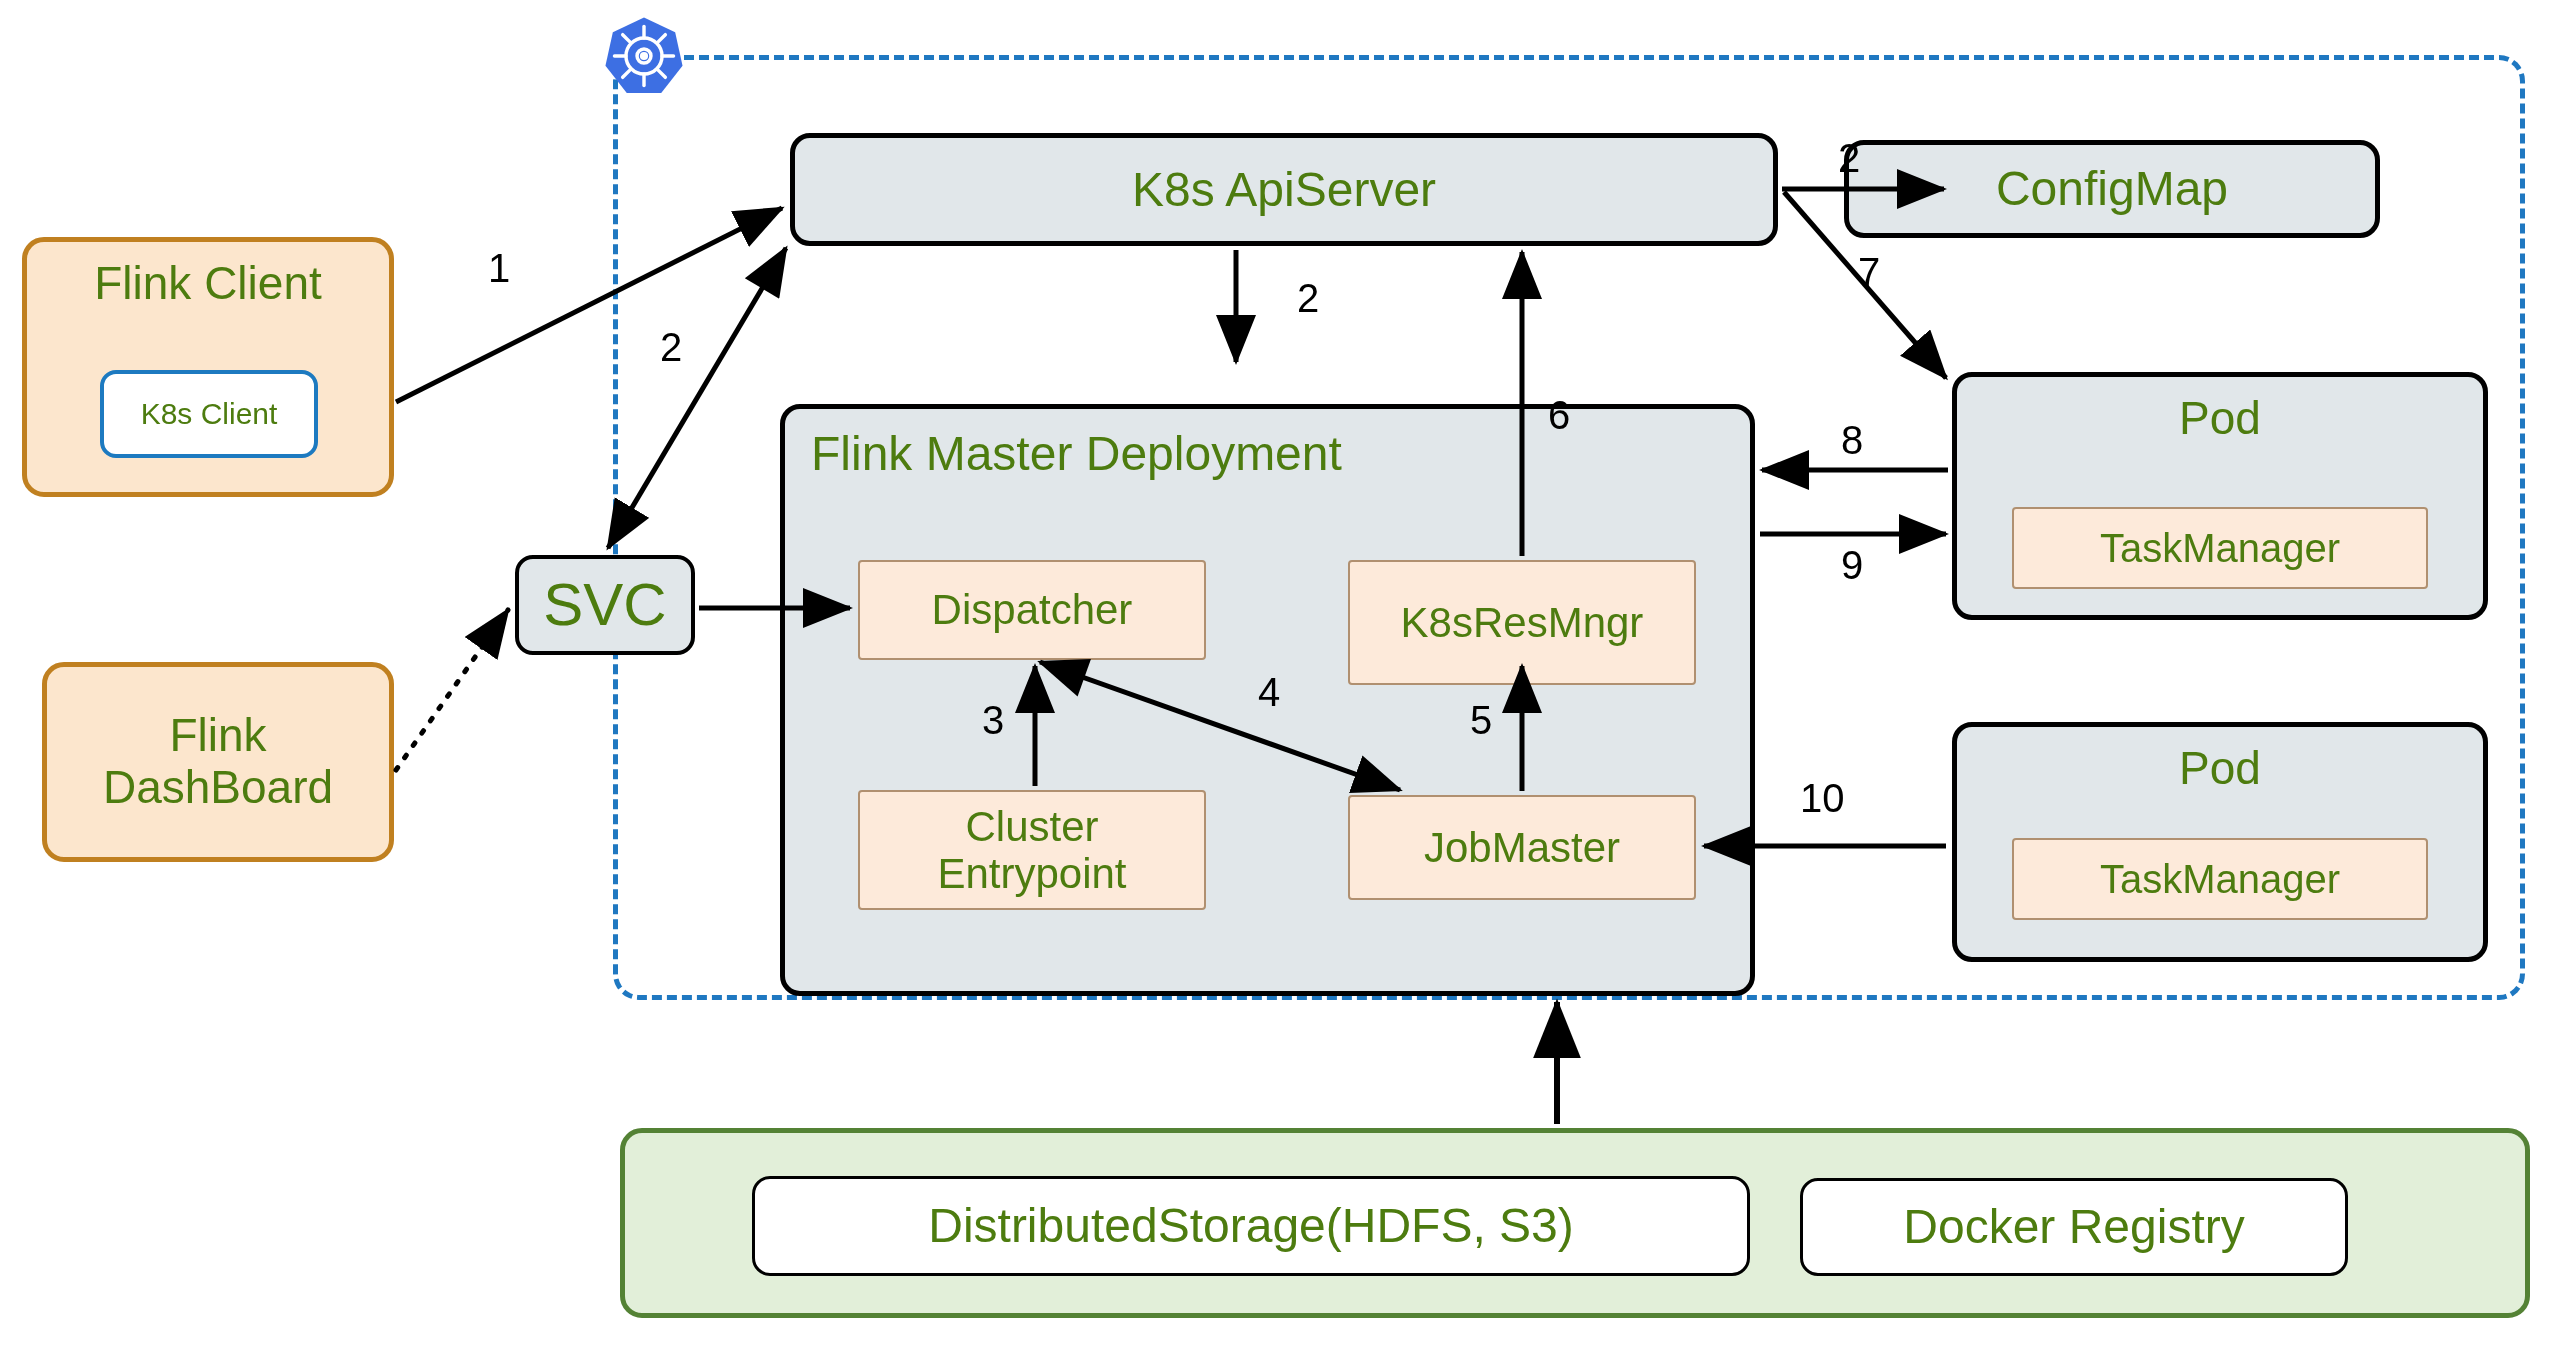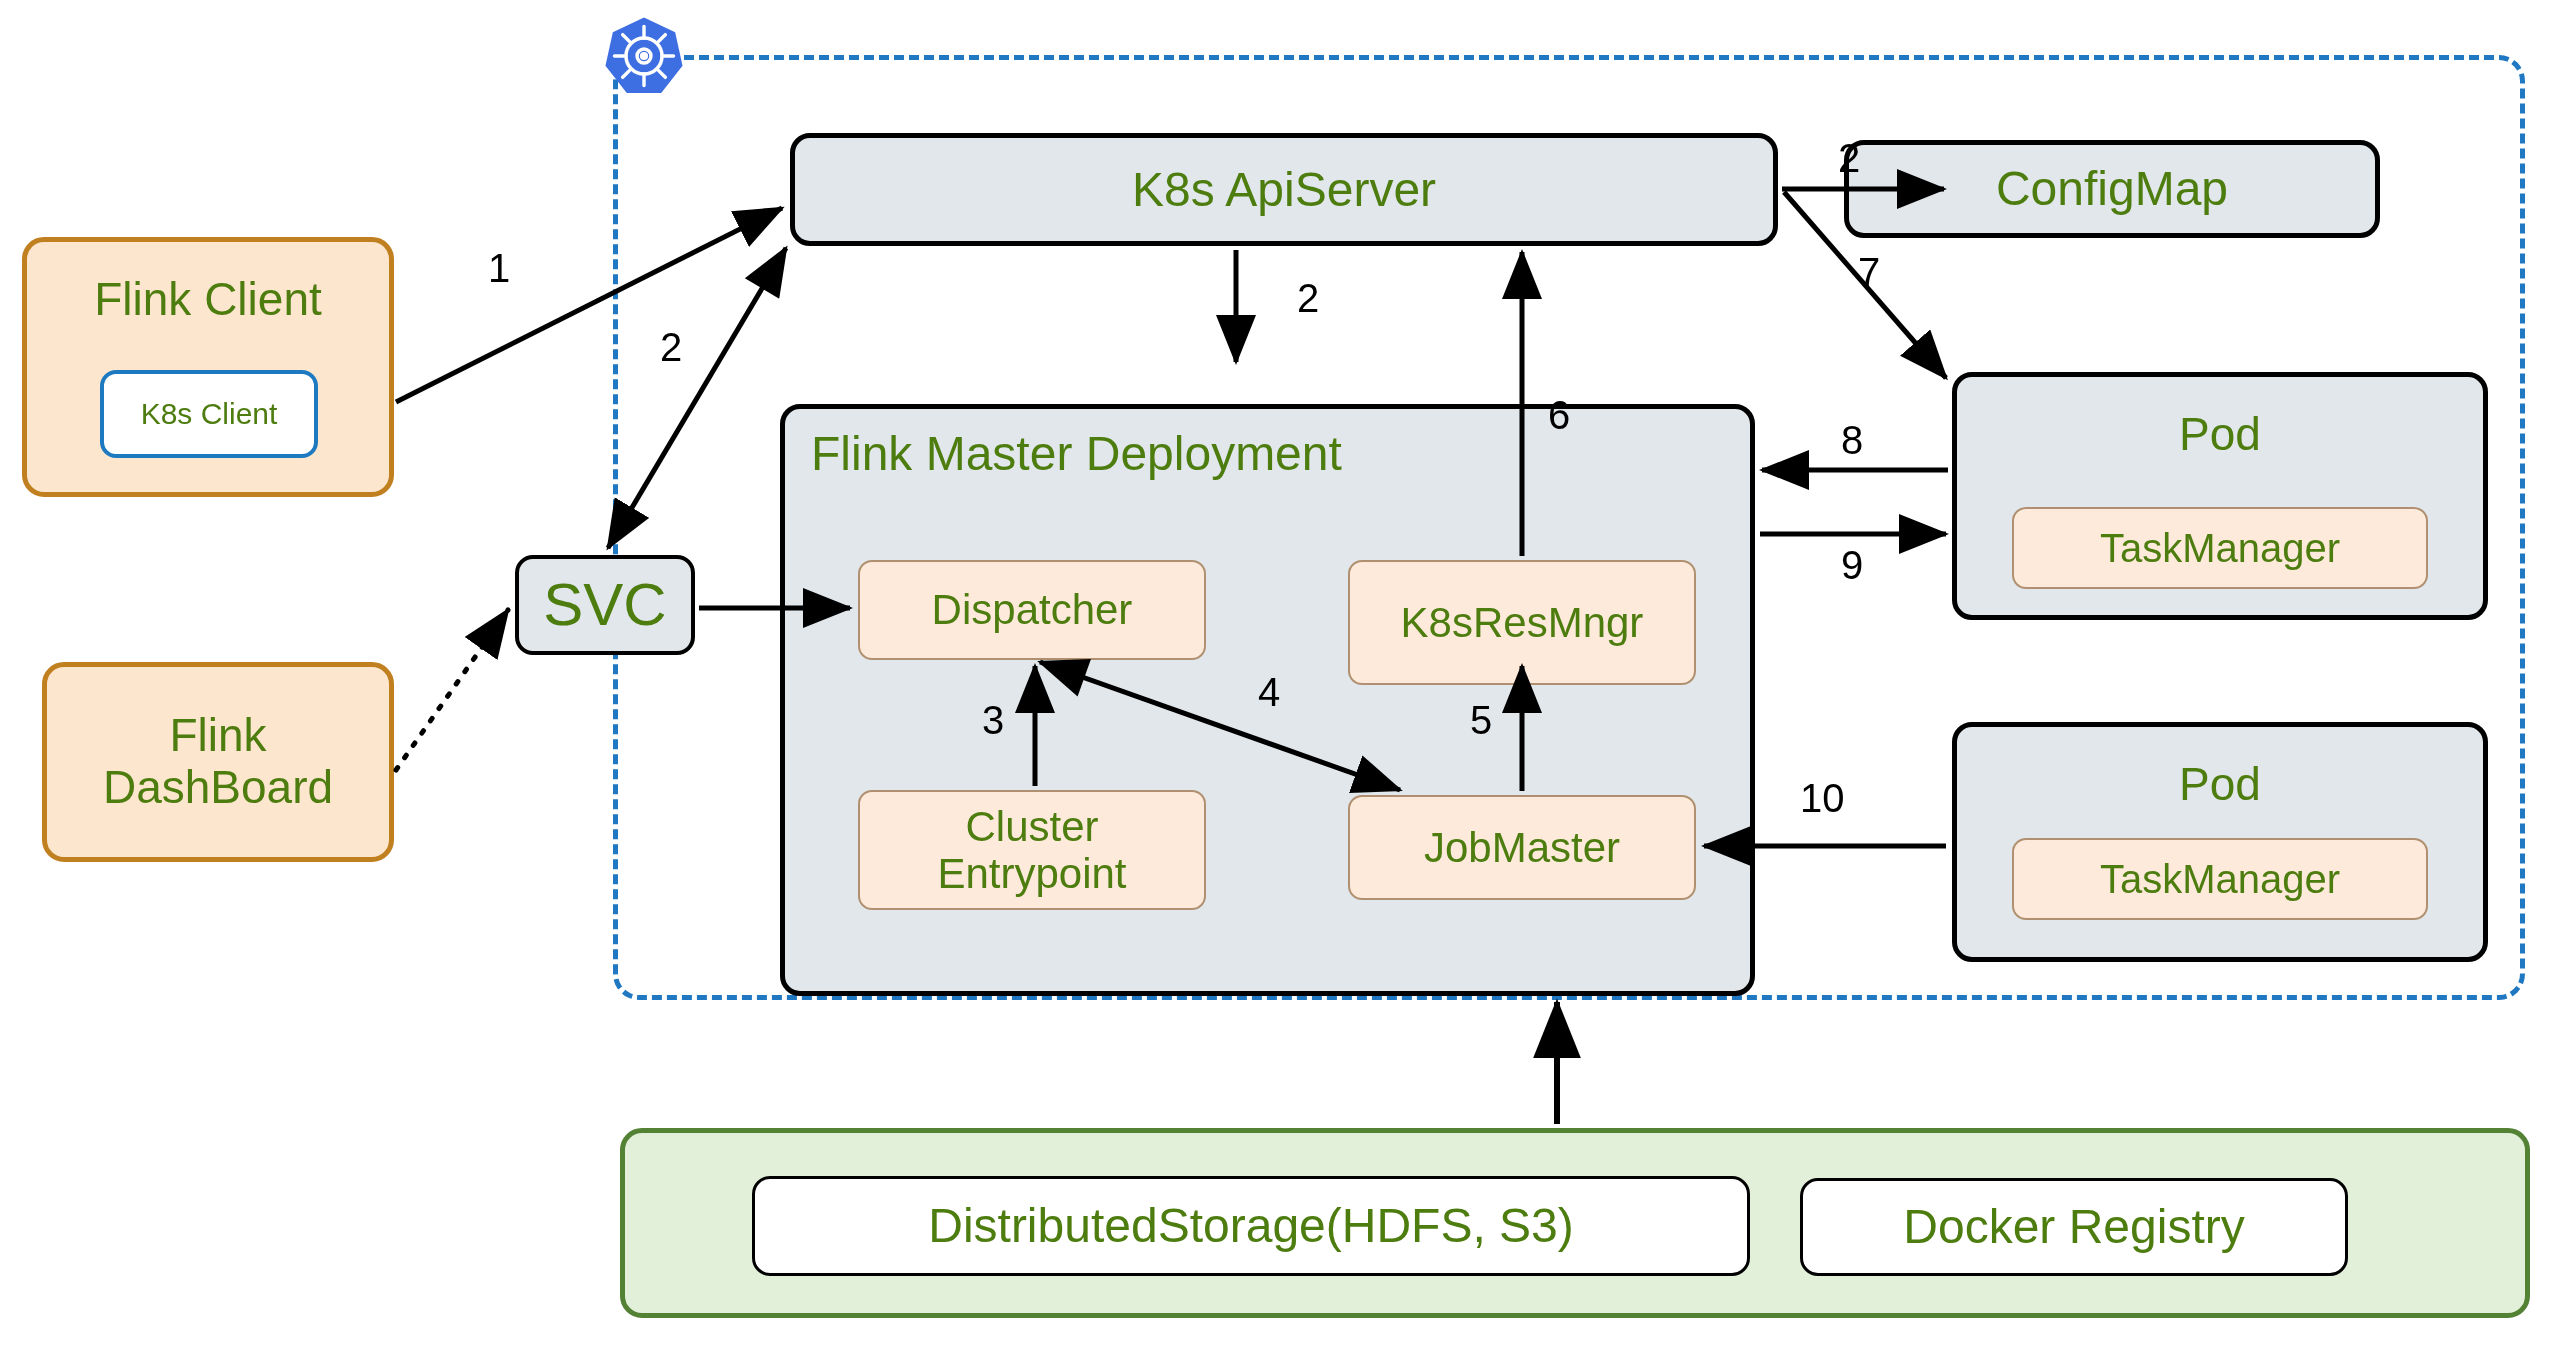--- a/index.html
+++ b/index.html
@@ -36,21 +36,21 @@
   }
   
   .orange {
     background: #fce6cd;
     border: 5px solid #c08020;
     border-radius: 22px;
   }
   .orange-soft {
     background: #fdeada;
     border: 2px solid #b09070;
-    border-radius: 14px;
+    border-radius: 4px;
   }
   .gray {
     background: #e1e7ea;
     border: 5px solid #000000;
     border-radius: 20px;
   }
   .gray-thin {
     background: #e1e7ea;
     border: 4px solid #000000;
     border-radius: 18px;
@@ -71,21 +71,21 @@
     border-radius: 22px;
   }
   .k8s-zone {
     position: absolute;
     border: 5px dashed #1f78c1;
     border-radius: 26px;
     box-sizing: border-box;
   }
   .label-top {
     align-items: flex-start;
-    padding-top: 32px;
+    padding-top: 16px;
   }
   .label-left {
     justify-content: flex-start;
     align-items: flex-start;
     padding: 18px 0 0 26px;
     text-align: left;
     margin-top: 36px;
   }
   .edge-num {
     position: absolute;

